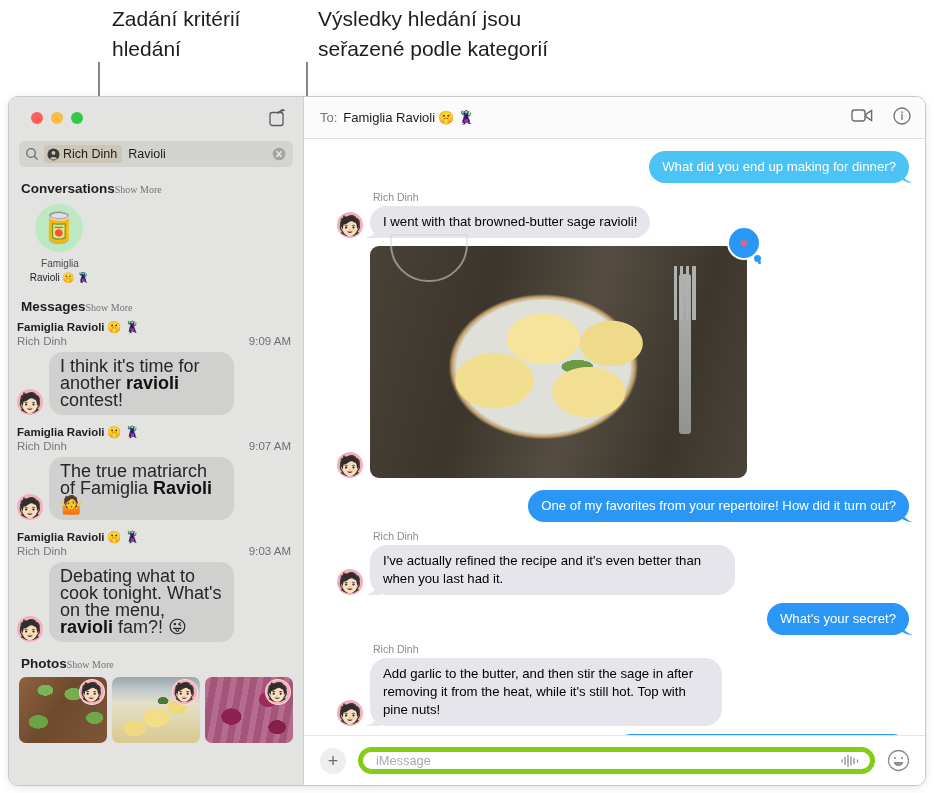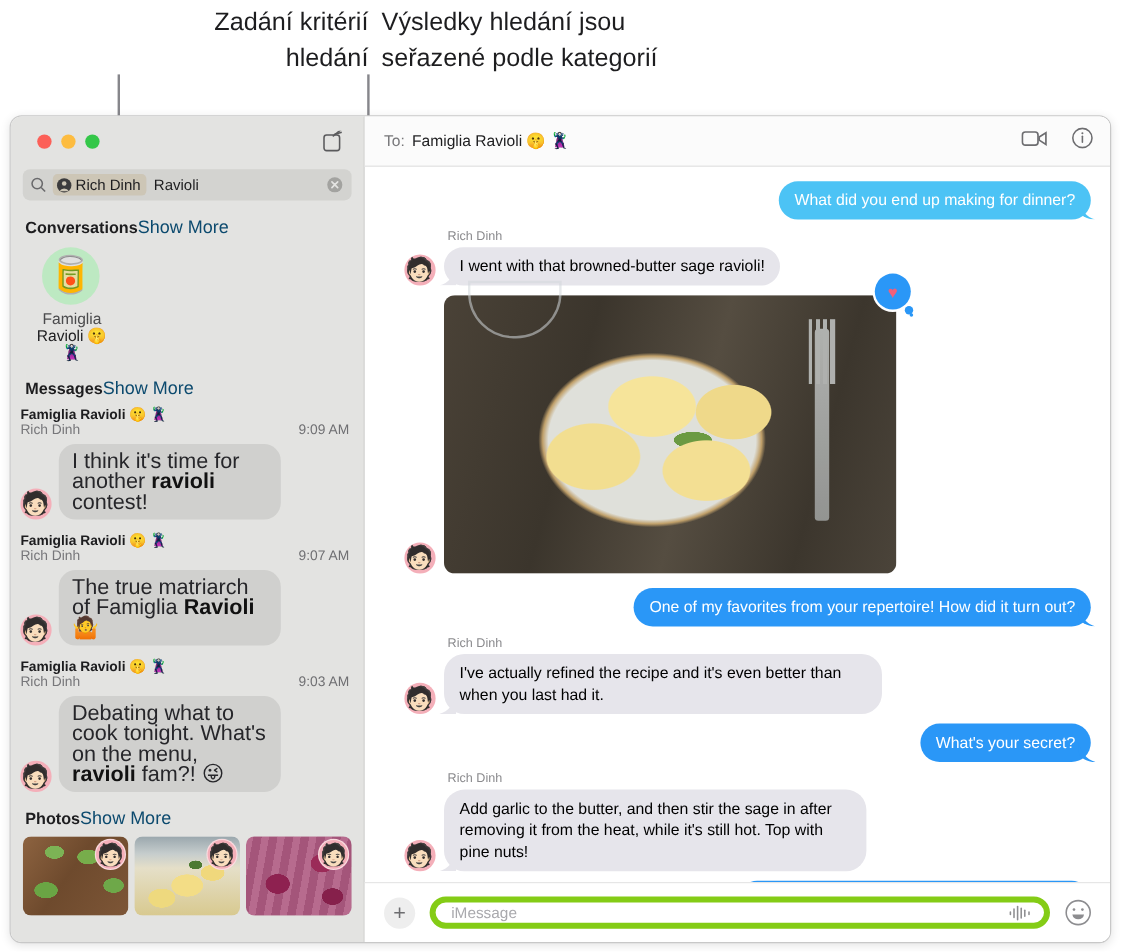--- a/index.html
+++ b/index.html
@@ -12,21 +12,21 @@
   .page { position: relative; width: 934px; height: 793px; background:#fff; }
 
   
   .callout-text {
     position: absolute;
     font-size: 21px;
     line-height: 30px;
     color: #1d1d1f;
     white-space: pre-line;
   }
-  #callout-1-text { left: 97px; top: 4px; width: 210px; text-align: right; }
+  #callout-1-text { left: 112px; top: 4px; width: 210px; }
   #callout-2-text { left: 318px; top: 4px; width: 345px; }
   .leader { position: absolute; background: #86868b; }
   .leader-v { width: 2px; }
   .leader-h { height: 2px; }
   #leader-1 { left: 98px; top: 62px; height: 95px; }
   #leader-2 { left: 306px; top: 62px; height: 396px; }
   #leader-2b { left: 290px; top: 456px; width: 18px; }
   #leader-3 { left: 306px; top: 456px; height: 296px; }
   #leader-3b { left: 290px; top: 750px; width: 18px; }
 
@@ -93,32 +93,32 @@
   .token-ico { width: 13px; height: 13px; flex:0 0 13px; }
   .search-term { font-size: 12.5px; color:#1d1d1f; margin-left: 6px; }
   .clear-btn { position: absolute; right: 7px; top: 6px; width: 14px; height: 14px; }
 
   
   .section-header {
     display: flex; align-items: baseline; justify-content: flex-start;
     padding: 14px 12px 4px 12px;
   }
   .section-title { font-size: 13.5px; font-weight: 700; color: #1d1d1f; }
-  .show-more { font-size: 15px; color: #0c4a6e; }
+  .show-more { font-size: 10px; color: #737373; font-family: Liberation Serif, serif; }
 
   .conv-item { padding: 4px 0 0 26px; width: 130px; }
   .conv-avatar {
     width: 48px; height: 48px; border-radius: 50%;
     background: #bde9c2;
     display:flex; align-items:center; justify-content:center;
     font-size: 30px; line-height: 1;
   }
   .conv-name {
     margin-top: 5px;
-    font-size: 13px; color:#4b4b4d;
+    font-size: 10px; color:#4b4b4d;
     line-height: 14px;
     text-align: center;
     width: 62px;
     margin-left: -6px;
   }
   .conv-name b { color:#1d1d1f; font-weight:400; }
 
   .msg-result { padding: 2px 12px 0 8px; }
   .msg-meta-row { display:flex; justify-content: space-between; align-items:baseline; }
   .msg-chat { font-size: 11.5px; font-weight: 700; color:#1d1d1f; }

